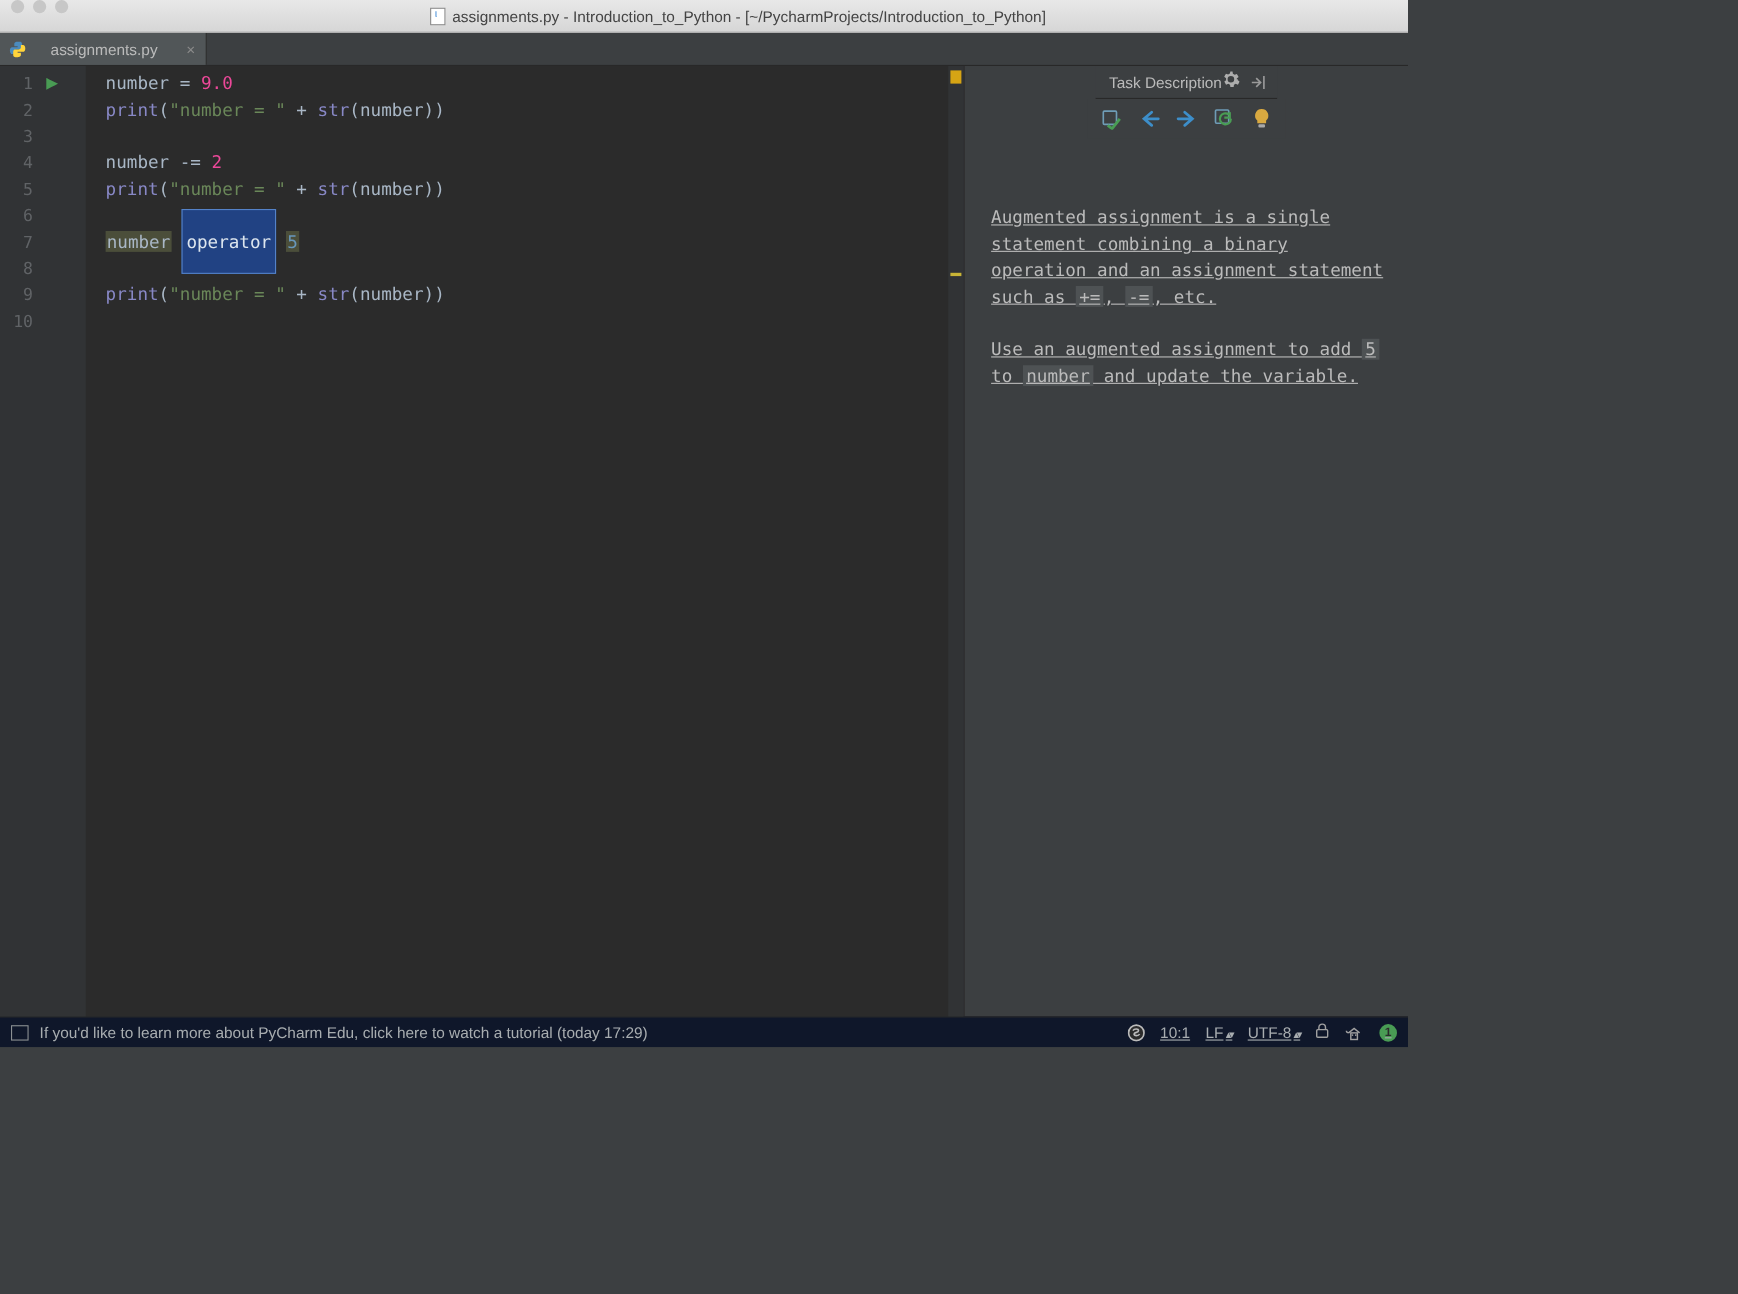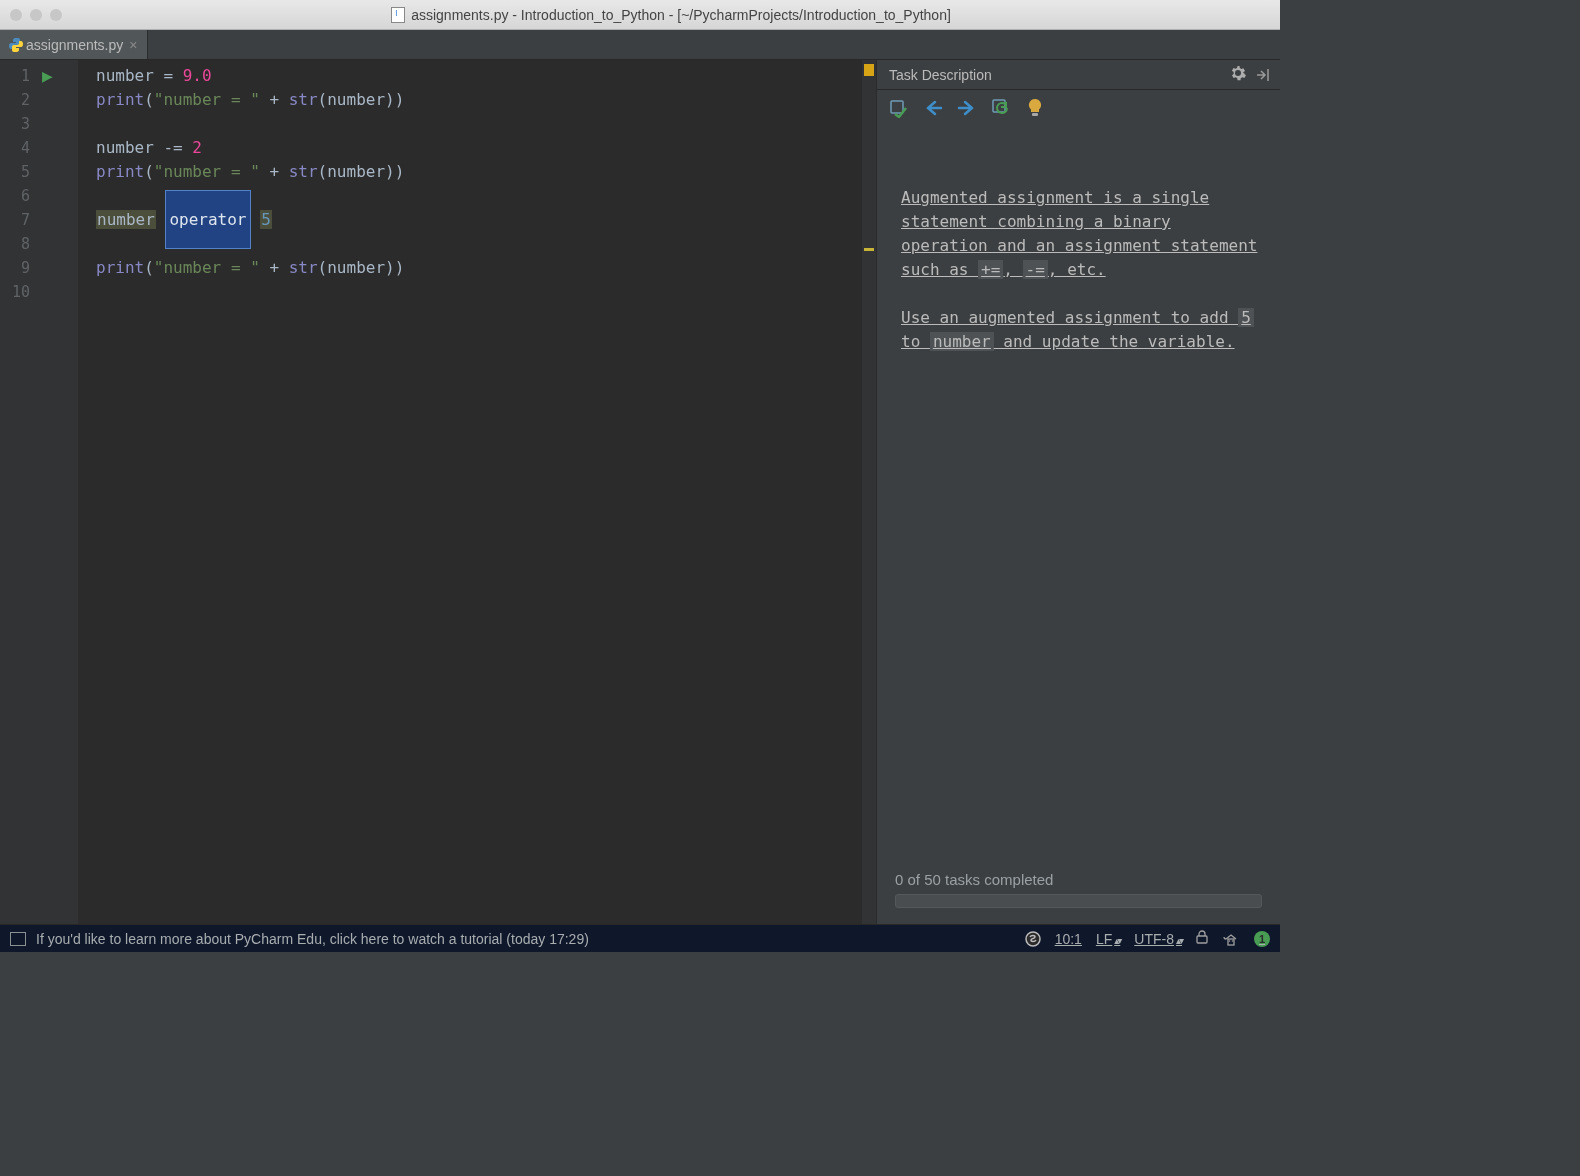--- a/index.html
+++ b/index.html
@@ -10,42 +10,41 @@
   height: 952px;
   overflow: hidden;
   color: #bbbbbb;
   font-size: 13px;
 }
 .window { display: flex; flex-direction: column; height: 100%; }
 .titlebar {
   height: 30px;
   background: linear-gradient(#e8e8e8, #d6d6d6);
   display: flex;
-  align-items: center;
   padding: 0 10px;
   border-bottom: 1px solid #b0b0b0;
   color: #333;
 }
 .traffic-lights { display: flex; gap: 8px; margin-right: 10px; }
 .traffic-btn { width: 12px; height: 12px; border-radius: 50%; background: #c7c7c7; }
 .title-wrap { flex: 1; display: flex; align-items: center; justify-content: center; gap: 6px; font-size: 14px; color: #444; }
 .file-icn { width: 14px; height: 16px; background: #fff; border: 1px solid #888; position: relative; }
 .file-icn::after { content: 'ι'; position: absolute; font-size: 10px; color: #4a90d9; left: 3px; top: -1px; }
 .tabbar {
   height: 30px;
   background: #3c3f41;
   display: flex;
   border-bottom: 1px solid #282828;
 }
 .tab {
   background: #515658;
   display: flex;
   align-items: center;
   padding: 0 10px 0 8px;
-  gap: 2px;
+  gap: 22px;
   font-size: 14px;
   color: #bbbbbb;
   border-right: 1px solid #2b2b2b;
   justify-content: space-between;
 }
 .py-icn { width: 16px; height: 16px; display: inline-flex; align-items: center; justify-content: center; }
 .close-x { color: #8a8a8a; font-size: 14px; cursor: pointer; margin-left: 4px; }
 .main { flex: 1; display: flex; min-height: 0; }
 .editor-pane { flex: 1; display: flex; background: #2b2b2b; position: relative; }
 .gutter {
@@ -95,20 +94,21 @@
 .tok-paren { color: #a9b7c6; }
 .placeholder-var { background: #4b4e3a; color: #a9b7c6; padding: 0 1px; }
 .placeholder-op { background: #214283; color: #dde6ef; padding: 19px 3px; border: 1px solid #5482c8; }
 .placeholder-num { background: #4b4e3a; color: #6897bb; padding: 0 1px; }
 .task-pane {
   width: 404px;
   background: #3c3f41;
   display: flex;
   flex-direction: column;
   border-left: 1px solid #2b2b2b;
+  align-items: center;
 }
 .task-header {
   height: 30px;
   background: #3c3f41;
   display: flex;
   align-items: center;
   padding: 0 8px 0 12px;
   color: #bbbbbb;
   font-size: 14px;
   border-bottom: 1px solid #282828;
@@ -268,24 +268,20 @@
         <span class="tb-icon">
           <svg width="16" height="20" viewBox="0 0 16 20">
               <path fill="#d9a940" d="M8 1a6 6 0 00-4 10.5V14h8v-2.5A6 6 0 008 1z"></path>
               <rect x="5" y="15" width="6" height="3" rx="1" fill="#a8a8a8"></rect>
             </svg>
         </span>
       </div>
       <div class="task-body">
         <p><span>Augmented assignment is a single statement combining a binary operation and an assignment statement such as </span><span class="hl-op">+=</span><span>, </span><span class="hl-op">-=</span><span>, etc.</span></p>
         <p><span>Use an augmented assignment to add </span><span class="hl-op">5</span><span> to </span><span class="hl-code">number</span><span> and update the variable.</span></p>
-      </div>
-      <div class="task-footer">
-        <div>0 of 50 tasks completed</div>
-        <div class="progressbar"></div>
       </div>
     </div>
   </div>
 
   <div class="statusbar">
     <div class="left">
       <span class="sb-box"></span>
       <span>If you'd like to learn more about PyCharm Edu, click here to watch a tutorial (today 17:29)</span>
     </div>
     <div class="right">

